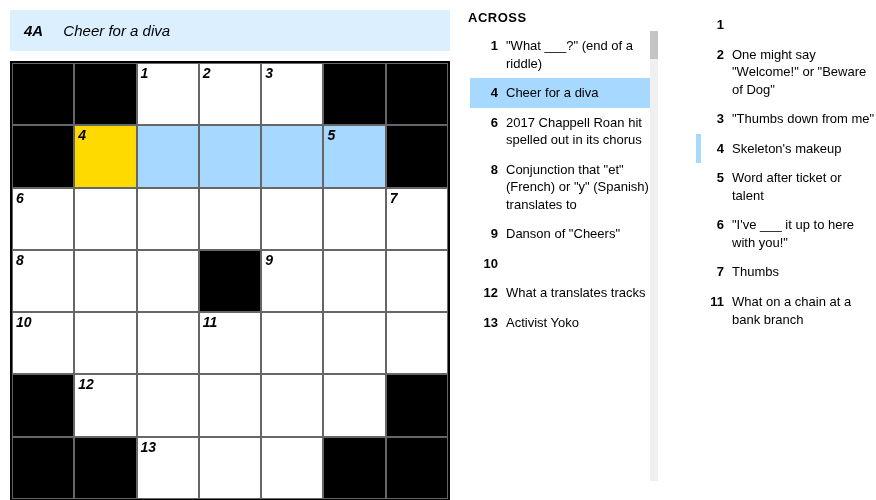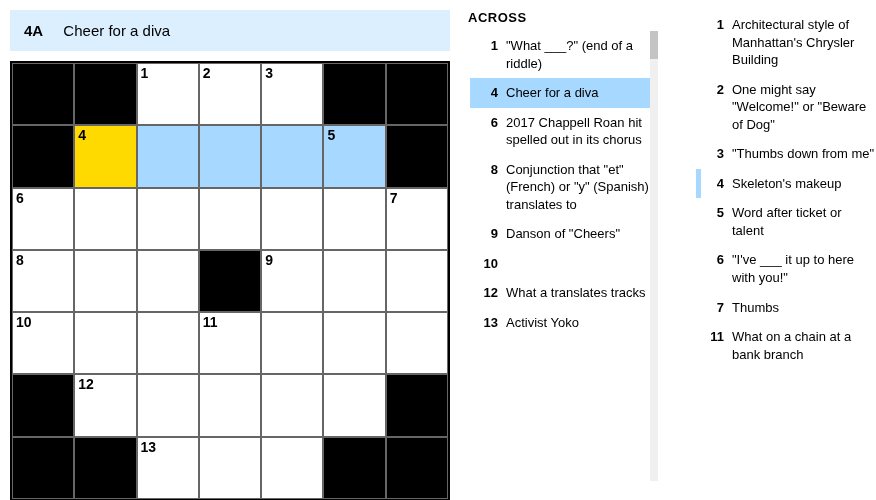--- a/index.html
+++ b/index.html
@@ -1,16 +1,16 @@
 <!DOCTYPE html>
 <html><head>
 <meta charset="utf-8">
 <style>
 body { margin:0; padding:10px; font-family:Arial,Helvetica,sans-serif; background:#fff; display:flex; gap:18px; }
-.left { width:440px; }
+.left { width:440px;font-style:italic; }
 .clue-bar { background:#dcefff; padding:12px 14px; font-size:15px; margin-bottom:10px; }
 .clue-bar .num { font-weight:bold; margin-right:16px; }
 .grid { border:2px solid #000; display:grid; grid-template-columns:repeat(7,1fr); grid-template-rows:repeat(7,1fr); width:436px; height:436px; }
 .cell { border:0.5px solid #666; position:relative; background:#fff; }
 .cell.black { background:#000; }
 .cell.hl { background:#a7d8ff; }
 .cell.focus { background:#ffda00; }
 .cell .n { position:absolute; top:1px; left:3px; font-size:14px; font-weight:bold; }
 .lists { display:flex; gap:36px; }
 .col { width:190px; }
@@ -145,21 +145,20 @@
         <div class="item">
           <span class="cn">13</span>
           <span>Activist Yoko</span>
         </div>
       </div>
   </div>
   <div class="col">
     <div class="scroll" id="down">
         <div class="item">
           <span class="cn">1</span>
-          <span>Architectural style of Manhattan's Chrysler Building</span>
         </div>
         <div class="item">
           <span class="cn">2</span>
           <span>One might say "Welcome!" or "Beware of Dog"</span>
         </div>
         <div class="item">
           <span class="cn">3</span>
           <span>"Thumbs down from me"</span>
         </div>
         <div class="item rel">

